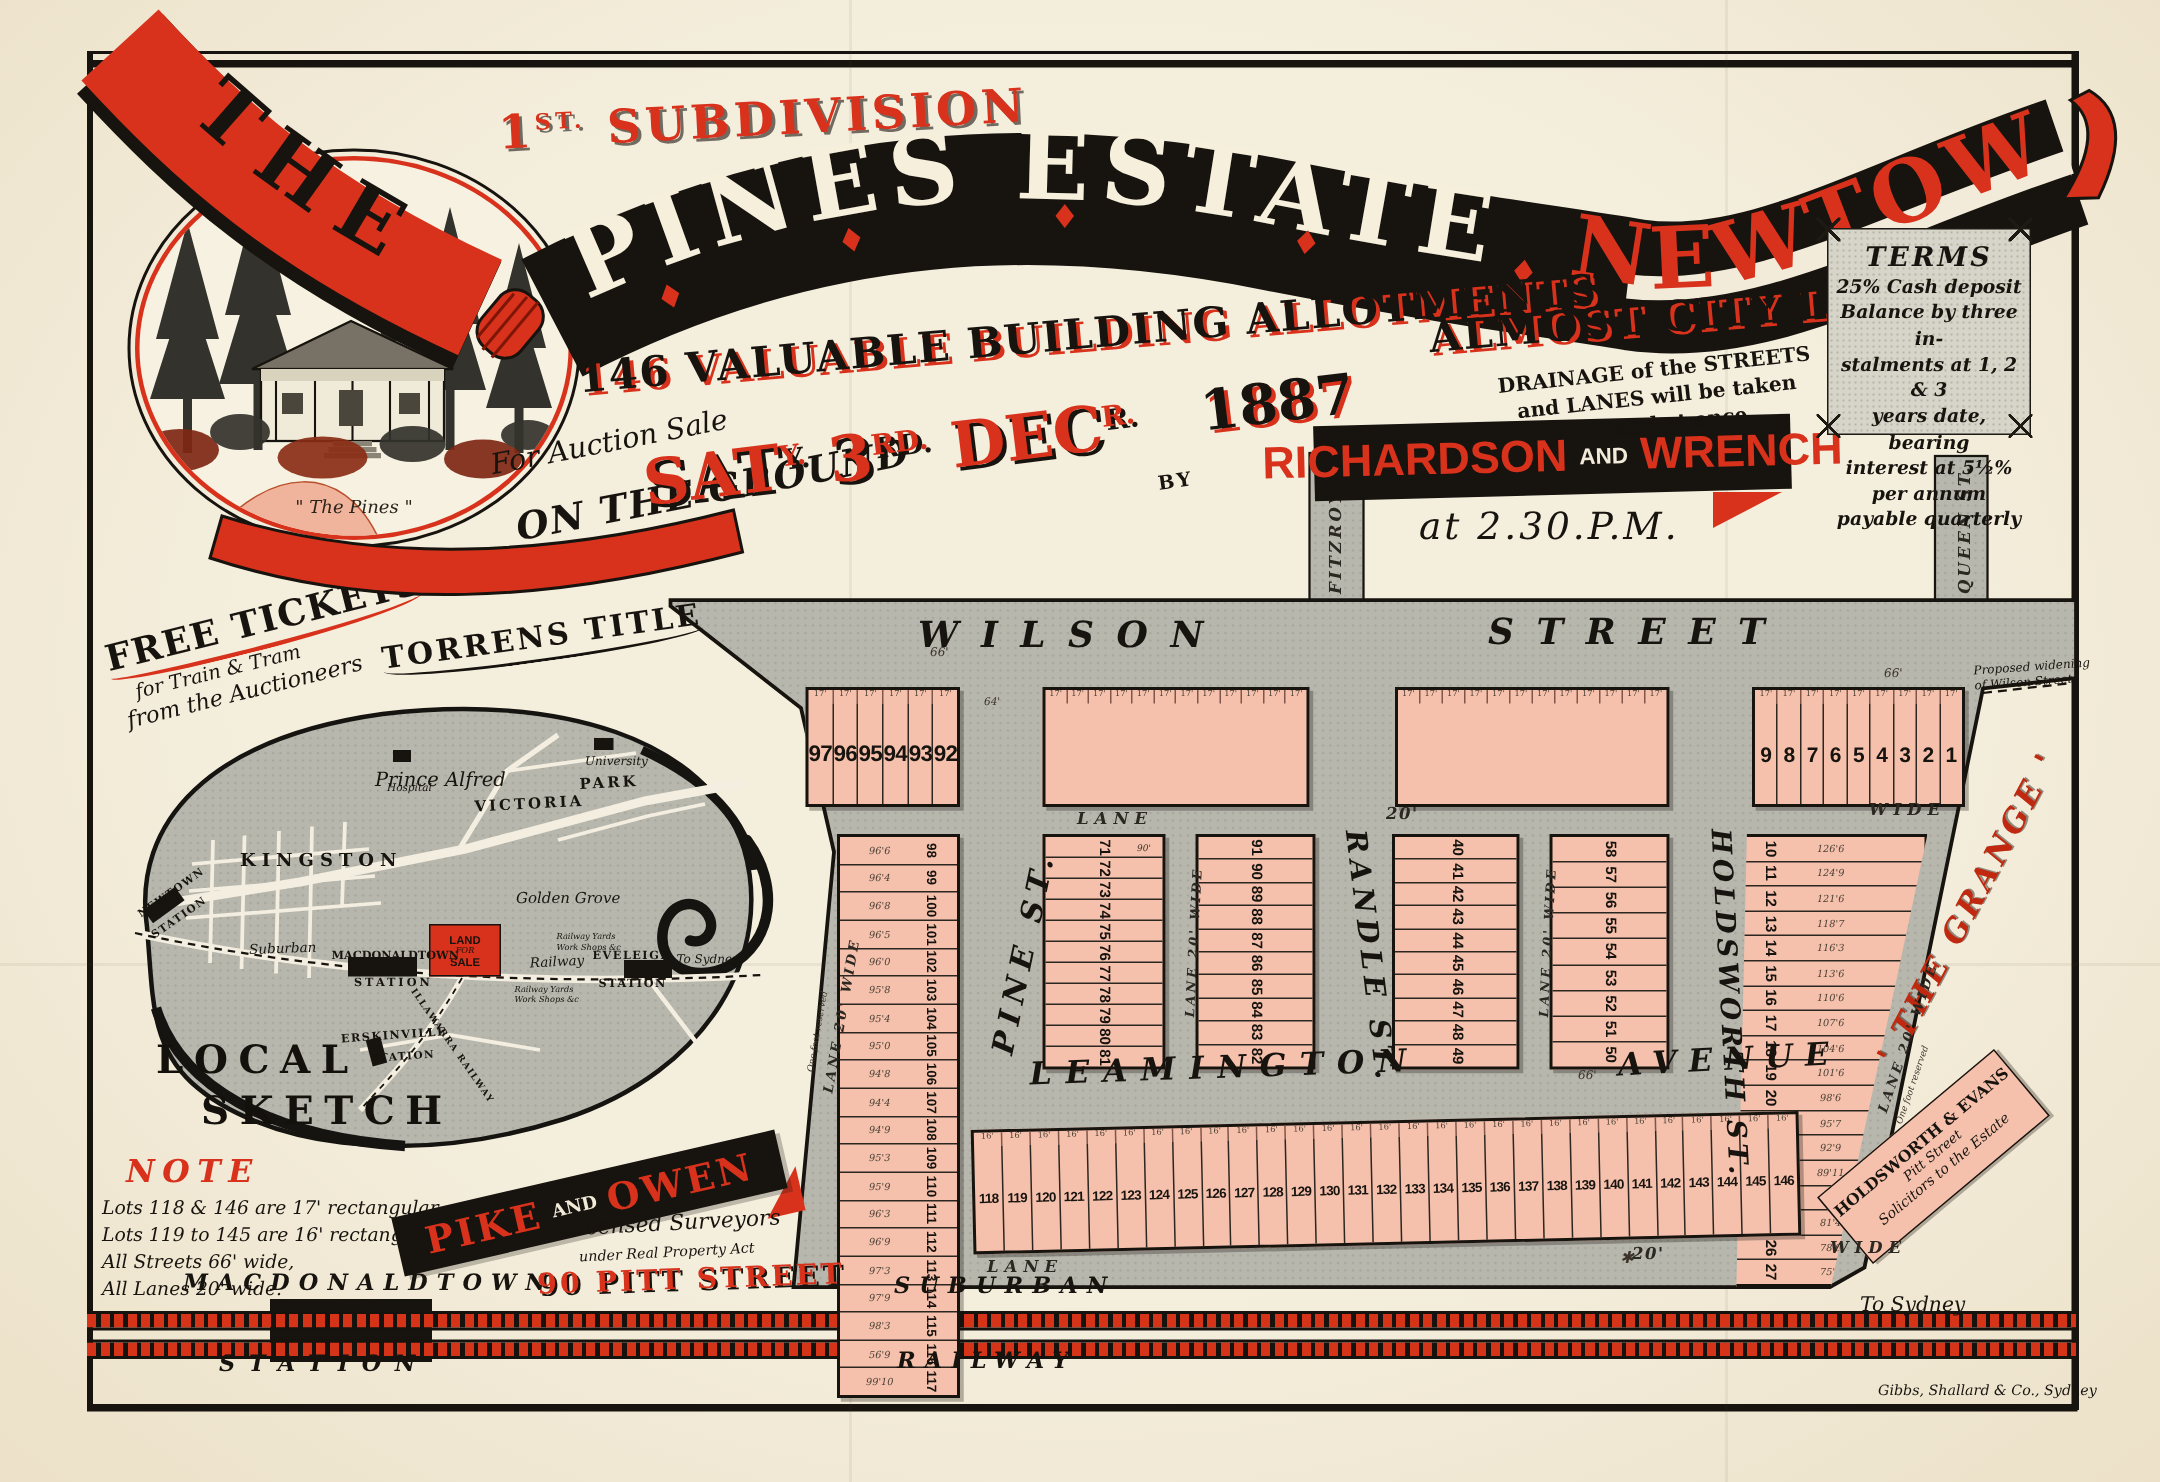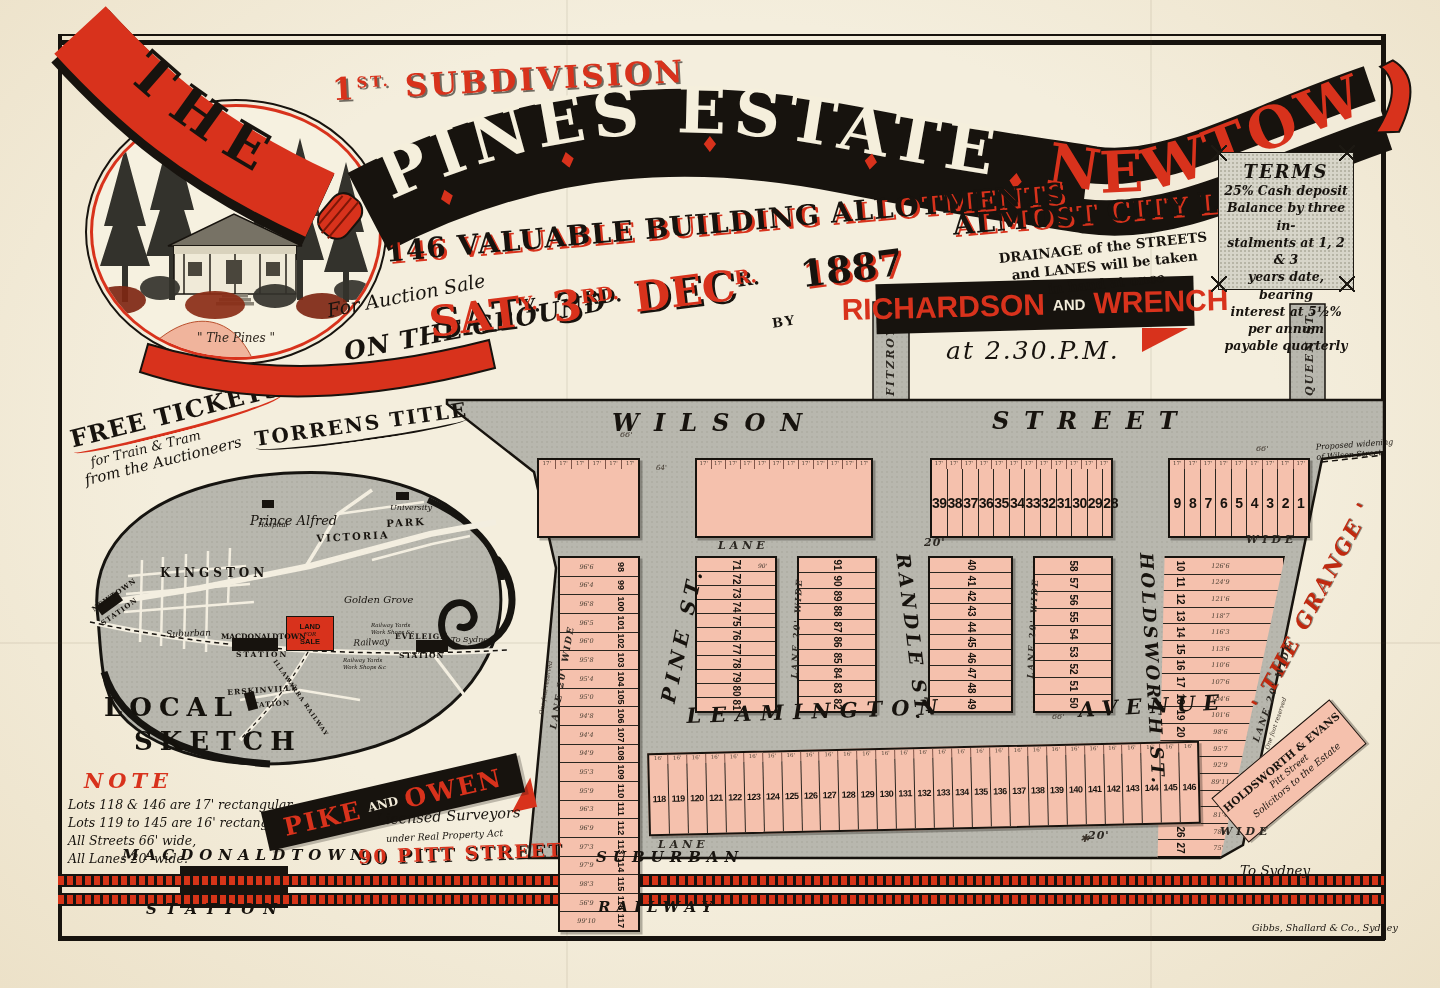--- a/index.html
+++ b/index.html
@@ -338,20 +338,28 @@
   <div id="map-blocks">
       <div class="block" style="left: 537px; top: 458px; width: 103px; height: 80px;">
         <div class="marks">
           <span>17'</span>
           <span>17'</span>
           <span>17'</span>
           <span>17'</span>
           <span>17'</span>
           <span>17'</span>
         </div>
+        <div class="lotrow">
+          <span style="font-size: 15px;">97</span>
+          <span style="font-size: 15px;">96</span>
+          <span style="font-size: 15px;">95</span>
+          <span style="font-size: 15px;">94</span>
+          <span style="font-size: 15px;">93</span>
+          <span style="font-size: 15px;">92</span>
+        </div>
       </div>
       <div class="block" style="left: 695px; top: 458px; width: 178px; height: 80px;">
         <div class="marks">
           <span>17'</span>
           <span>17'</span>
           <span>17'</span>
           <span>17'</span>
           <span>17'</span>
           <span>17'</span>
           <span>17'</span>
@@ -369,34 +377,20 @@
           <span>17'</span>
           <span>17'</span>
           <span>17'</span>
           <span>17'</span>
           <span>17'</span>
           <span>17'</span>
           <span>17'</span>
           <span>17'</span>
           <span>17'</span>
           <span>17'</span>
-        </div>
-        <div class="lotrow">
-          <span style="font-size: 14px;">39</span>
-          <span style="font-size: 14px;">38</span>
-          <span style="font-size: 14px;">37</span>
-          <span style="font-size: 14px;">36</span>
-          <span style="font-size: 14px;">35</span>
-          <span style="font-size: 14px;">34</span>
-          <span style="font-size: 14px;">33</span>
-          <span style="font-size: 14px;">32</span>
-          <span style="font-size: 14px;">31</span>
-          <span style="font-size: 14px;">30</span>
-          <span style="font-size: 14px;">29</span>
-          <span style="font-size: 14px;">28</span>
         </div>
       </div>
       <div class="block" style="left: 1168px; top: 458px; width: 142px; height: 80px;">
         <div class="marks">
           <span>17'</span>
           <span>17'</span>
           <span>17'</span>
           <span>17'</span>
           <span>17'</span>
           <span>17'</span>

